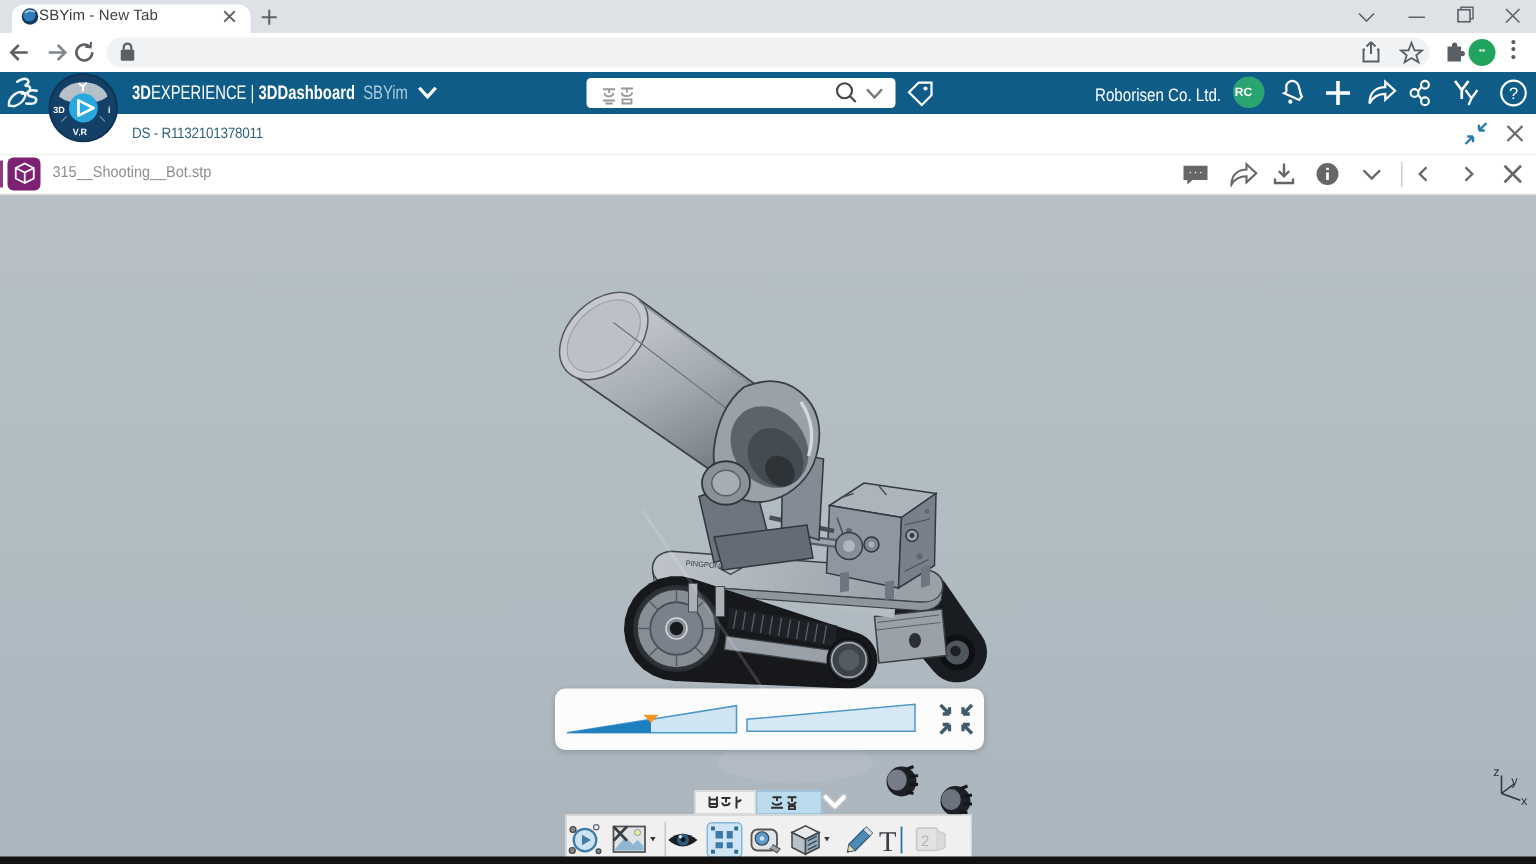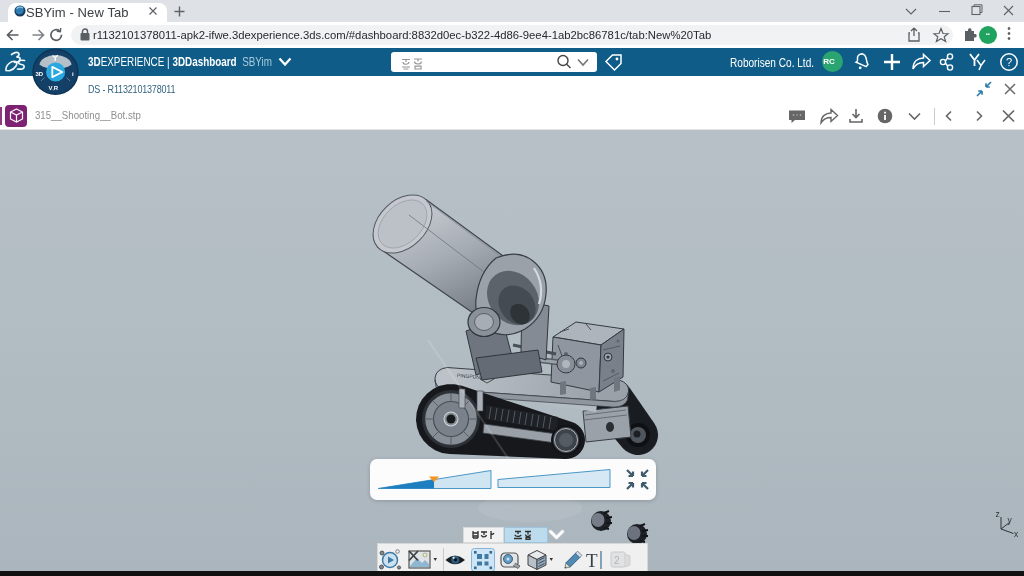--- a/index.html
+++ b/index.html
@@ -3,21 +3,21 @@
 <meta charset="utf-8">
 <style>
   * { margin:0; padding:0; box-sizing:border-box; }
   html,body { width:1024px; height:576px; overflow:hidden; font-family:"Liberation Sans",sans-serif; }
   #page { position:relative; width:1024px; height:576px; background:#b3bcc3; }
   .abs { position:absolute; }
 
   
   #tabstrip { left:0; top:0; width:1024px; height:22px; background:#dee1e6; }
   #tab { left:8px; top:3px; width:159px; height:19px; background:#fff; border-radius:8px 8px 0 0; }
-  #tabtitle { left:26px; top:5px; font-size:13px; color:#3c4043; letter-spacing:.1px; }
+  #tabtitle { left:26px; top:5px; font-size:10px; color:#3c4043; letter-spacing:.1px; }
 
   
   #addr { left:0; top:22px; width:1024px; height:26px; background:#fff; }
   #addrtxt { left:93px; top:28.5px; font-size:11.3px; color:#28292c; letter-spacing:0; }
 
   
   #blue { left:0; top:48px; width:1024px; height:28px; background:#0e5c87; }
   .bluetxt { color:#fff; font-size:13px; top:54px; transform:scaleX(.76); transform-origin:0 0; }
 
   
@@ -71,21 +71,20 @@
   <svg class="abs" style="left:6px;top:28px" width="62" height="14" viewBox="0 0 62 14" stroke="#5a5f64" stroke-width="1.7" fill="none">
     <path d="M12.5 7 H1.5 M6.5 2 L1.5 7 L6.5 12"></path>
     <path d="M26.5 7 H37.5 M32.5 2 L37.5 7 L32.5 12" stroke="#80858a"></path>
     <path d="M55.5 6.8 A5.3 5.3 0 1 1 53.6 2.9"></path>
       <path d="M54.7 0 L54.4 3.6 L50.8 3.2" stroke-width="1.4"></path>
   </svg>
   <svg class="abs" style="left:80px;top:28px" width="10" height="13" viewBox="0 0 10 13">
     <rect x="0.5" y="5" width="9" height="7.5" rx="1" fill="#5a5f64"></rect>
     <path d="M2.5 5 V3.5 A2.5 2.5 0 0 1 7.5 3.5 V5" stroke="#5a5f64" stroke-width="1.5" fill="none"></path>
   </svg>
-  <div id="addrtxt" class="abs">r1132101378011-apk2-ifwe.3dexperience.3ds.com/#dashboard:8832d0ec-b322-4d86-9ee4-1ab2bc86781c/tab:New%20Tab</div>
   <svg class="abs" style="left:908px;top:27px" width="70" height="16" viewBox="0 0 70 16" stroke="#5a5f64" stroke-width="1.3" fill="none">
     <path d="M6 1 L6 9 M6 1 L3 4 M6 1 L9 4 M2 6 H1 V14 H11 V6 H10"></path>
     <path d="M33 1.5 L35 6.5 L40 6.7 L36.2 9.8 L37.6 14.5 L33 11.7 L28.4 14.5 L29.8 9.8 L26 6.7 L31 6.5 Z" stroke-width="1.2"></path>
     <path d="M57 4 H60 V2.7 A1.8 1.8 0 0 1 63.5 2.7 V4 H66 V7 H67.3 A1.8 1.8 0 0 1 67.3 10.5 H66 V14 H57 Z" fill="#5a5f64" stroke="none"></path>
   </svg>
   <div class="abs" style="left:979px;top:26px;width:18px;height:18px;border-radius:50%;background:#21a360;"></div>
   <div class="abs" style="left:981px;top:31px;font-size:5.5px;color:#fff;width:14px;text-align:center;">▪▪</div>
   <div class="abs" style="left:1006px;top:26px;color:#5a5f64;font-size:10px;letter-spacing:0;line-height:5px;width:6px;text-align:center;">•<br>•<br>•</div>
 
   <div id="blue" class="abs"></div>

